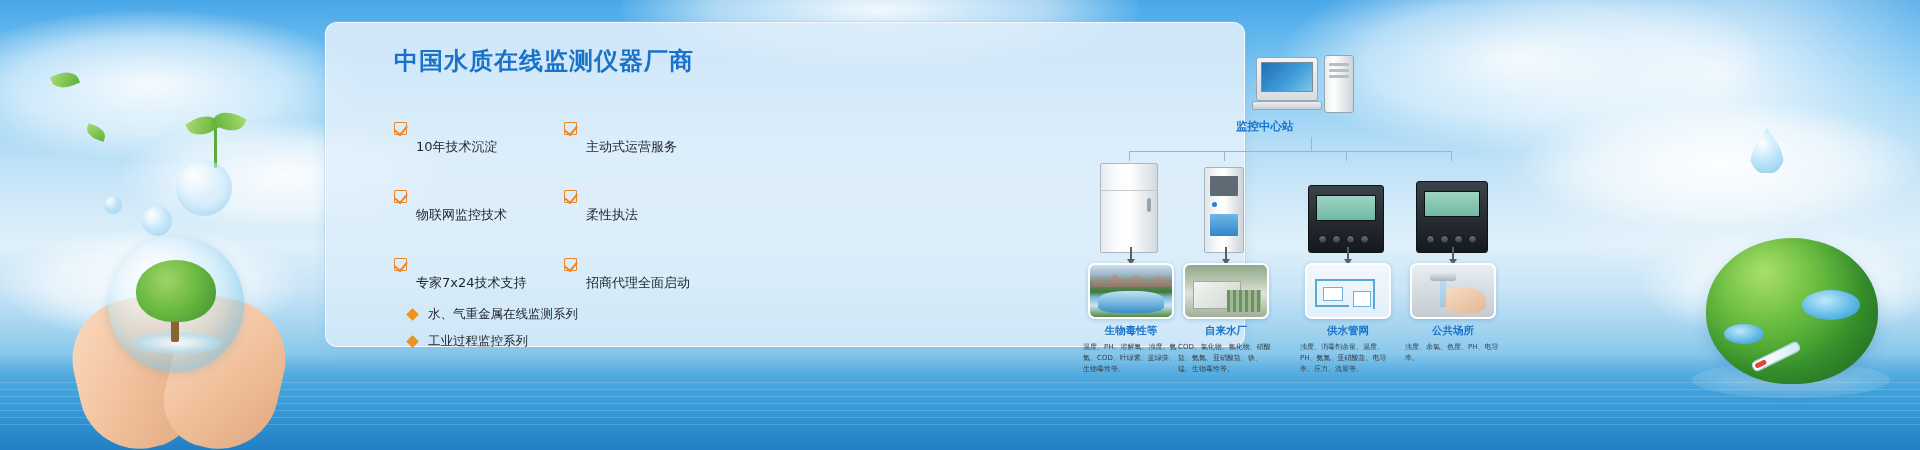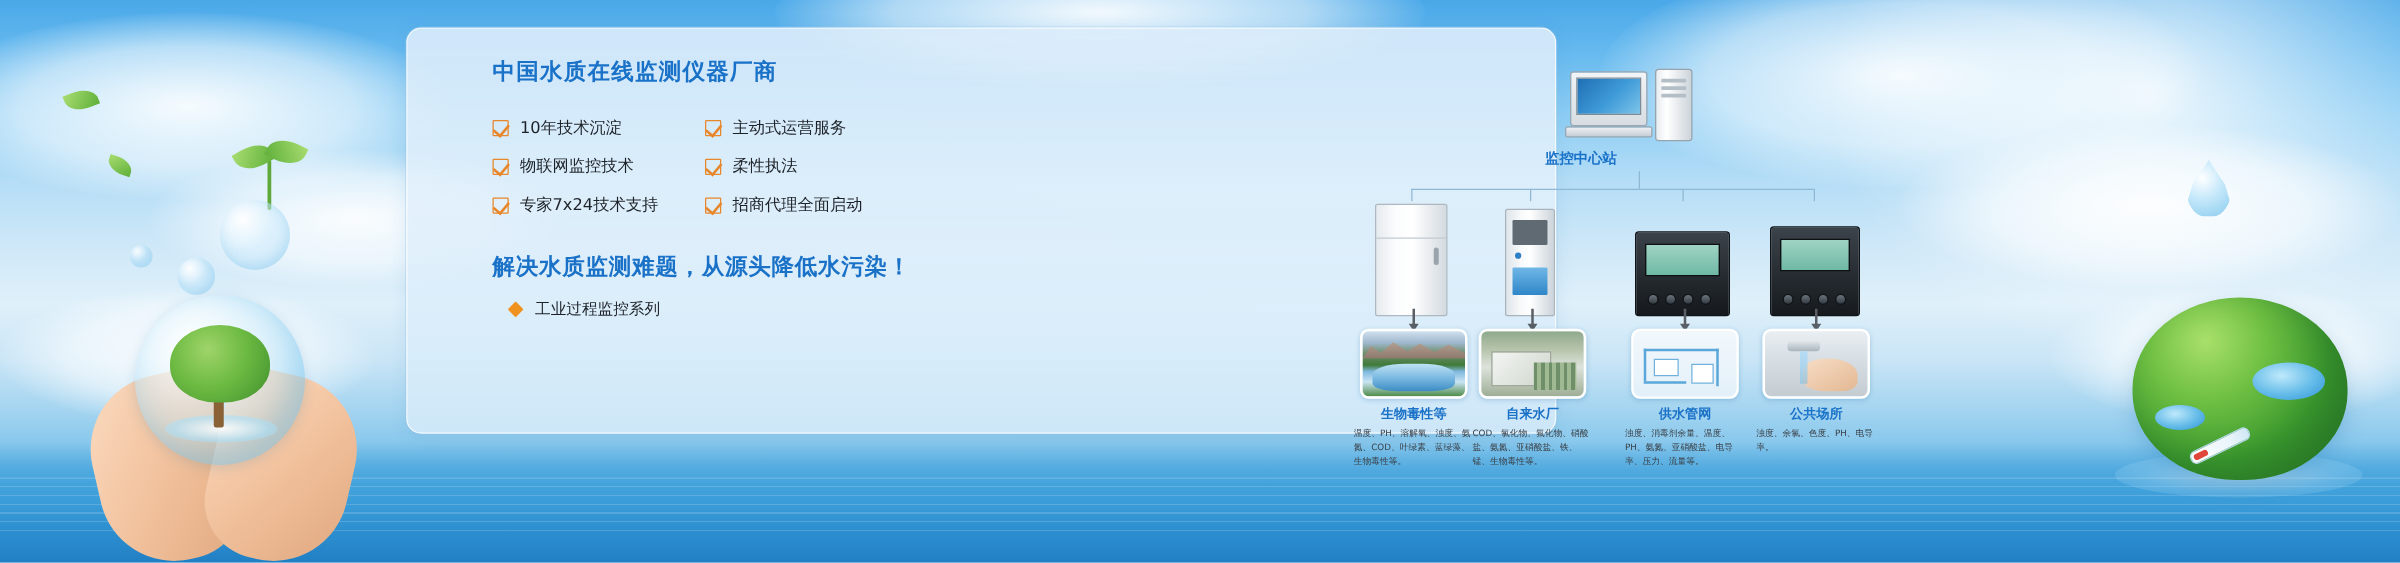--- a/index.html
+++ b/index.html
@@ -111,21 +111,21 @@
     position: absolute; left: 325px; top: 22px; width: 920px; height: 325px;
     border-radius: 12px;
     background: linear-gradient(to bottom, rgba(219,236,250,0.90) 0%, rgba(226,240,251,0.86) 40%, rgba(213,234,249,0.88) 100%);
     border: 1px solid rgba(255,255,255,0.75);
     box-shadow: 0 0 0 1px rgba(150,195,230,0.35), 0 2px 14px rgba(60,130,190,0.12);
   }
 
   .left-col { position: absolute; left: 68px; top: 22px; width: 350px; }
 
   .headline {
-    font-size: 18px; font-weight: bold; color: #1a72c8;
+    font-size: 24px; font-weight: bold; color: #1a72c8;
     letter-spacing: 1px; white-space: nowrap;
   }
   .subline {
     margin-top: 11px; font-size: 12.5px; color: #20252b;
     letter-spacing: 0.2px; white-space: nowrap;
   }
 
   .check-grid {
     margin-top: 24px; display: grid;
     grid-template-columns: 170px 170px;
@@ -136,21 +136,21 @@
     width: 13px; height: 13px; flex: 0 0 13px;
     border: 1.6px solid #e8862a; border-radius: 1px;
     position: relative; background: transparent;
   }
   .cb::after {
     content: ""; position: absolute; left: 2px; top: 0px;
     width: 6px; height: 10px;
     border-right: 2px solid #e8862a; border-bottom: 2px solid #e8862a;
     transform: rotate(40deg);
   }
-  .check-label { font-size: 13px; color: #1d2228; white-space: nowrap; }
+  .check-label { font-size: 13px; color: #1d2228; white-space: nowrap; margin-top: 37px; }
 
   .headline2 {
     margin-top: 28px; font-size: 18px; font-weight: bold; color: #1a72c8;
     letter-spacing: 0.6px; white-space: nowrap;
   }
 
   .bullets { margin-top: 14px; display: flex; flex-direction: column; gap: 10px; }
   .bullet-item { display: flex; align-items: center; gap: 11px; padding-left: 14px; }
   .diamond {
     width: 9px; height: 9px; flex: 0 0 9px;
@@ -370,23 +370,26 @@
       <div class="check-item">
         <span class="cb"></span>
         <span class="check-label">专家7x24技术支持</span>
       </div>
       <div class="check-item">
         <span class="cb"></span>
         <span class="check-label">招商代理全面启动</span>
       </div>
     </div>
 
-    <div class="headline2">解决水质监测难题，从源头降低水污染！</div>
 
     <div class="bullets">
+      <div class="bullet-item">
+        <span class="diamond"></span>
+        <span class="bullet-label">水、气重金属在线监测系列</span>
+      </div>
       <div class="bullet-item">
         <span class="diamond"></span>
         <span class="bullet-label">工业过程监控系列</span>
       </div>
     </div>
 
   </div>
 
   <div class="diagram">
 

